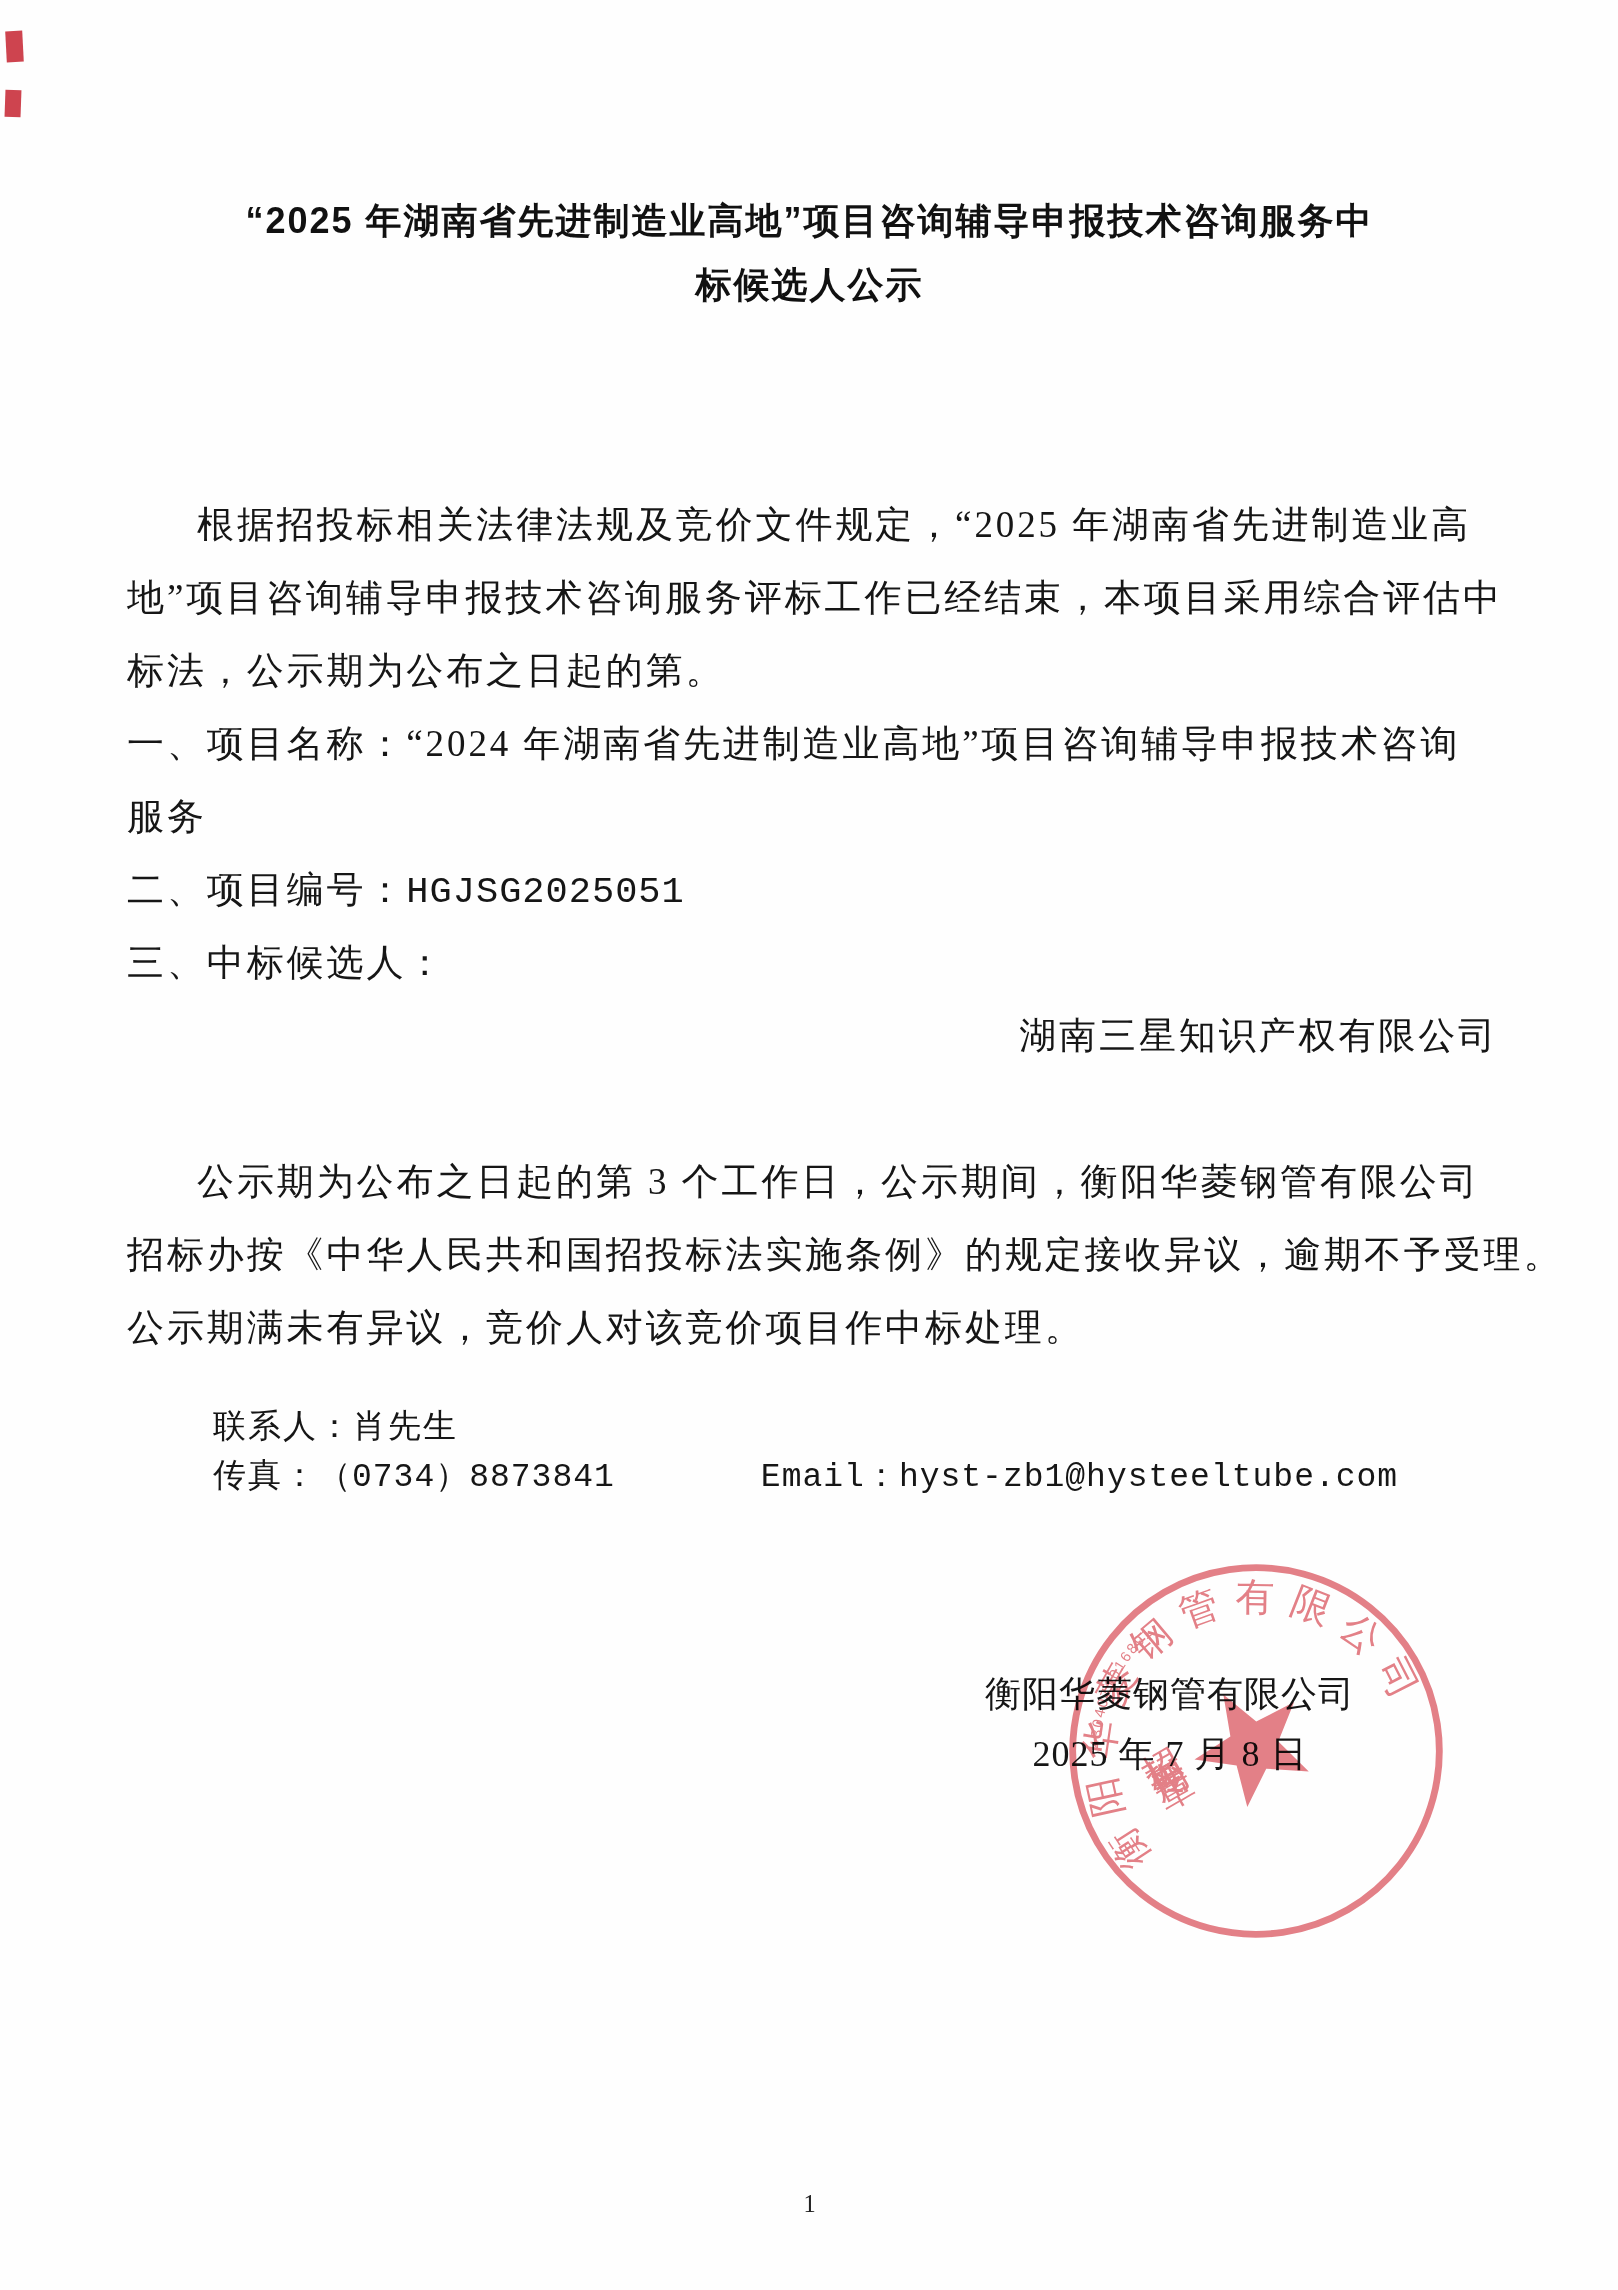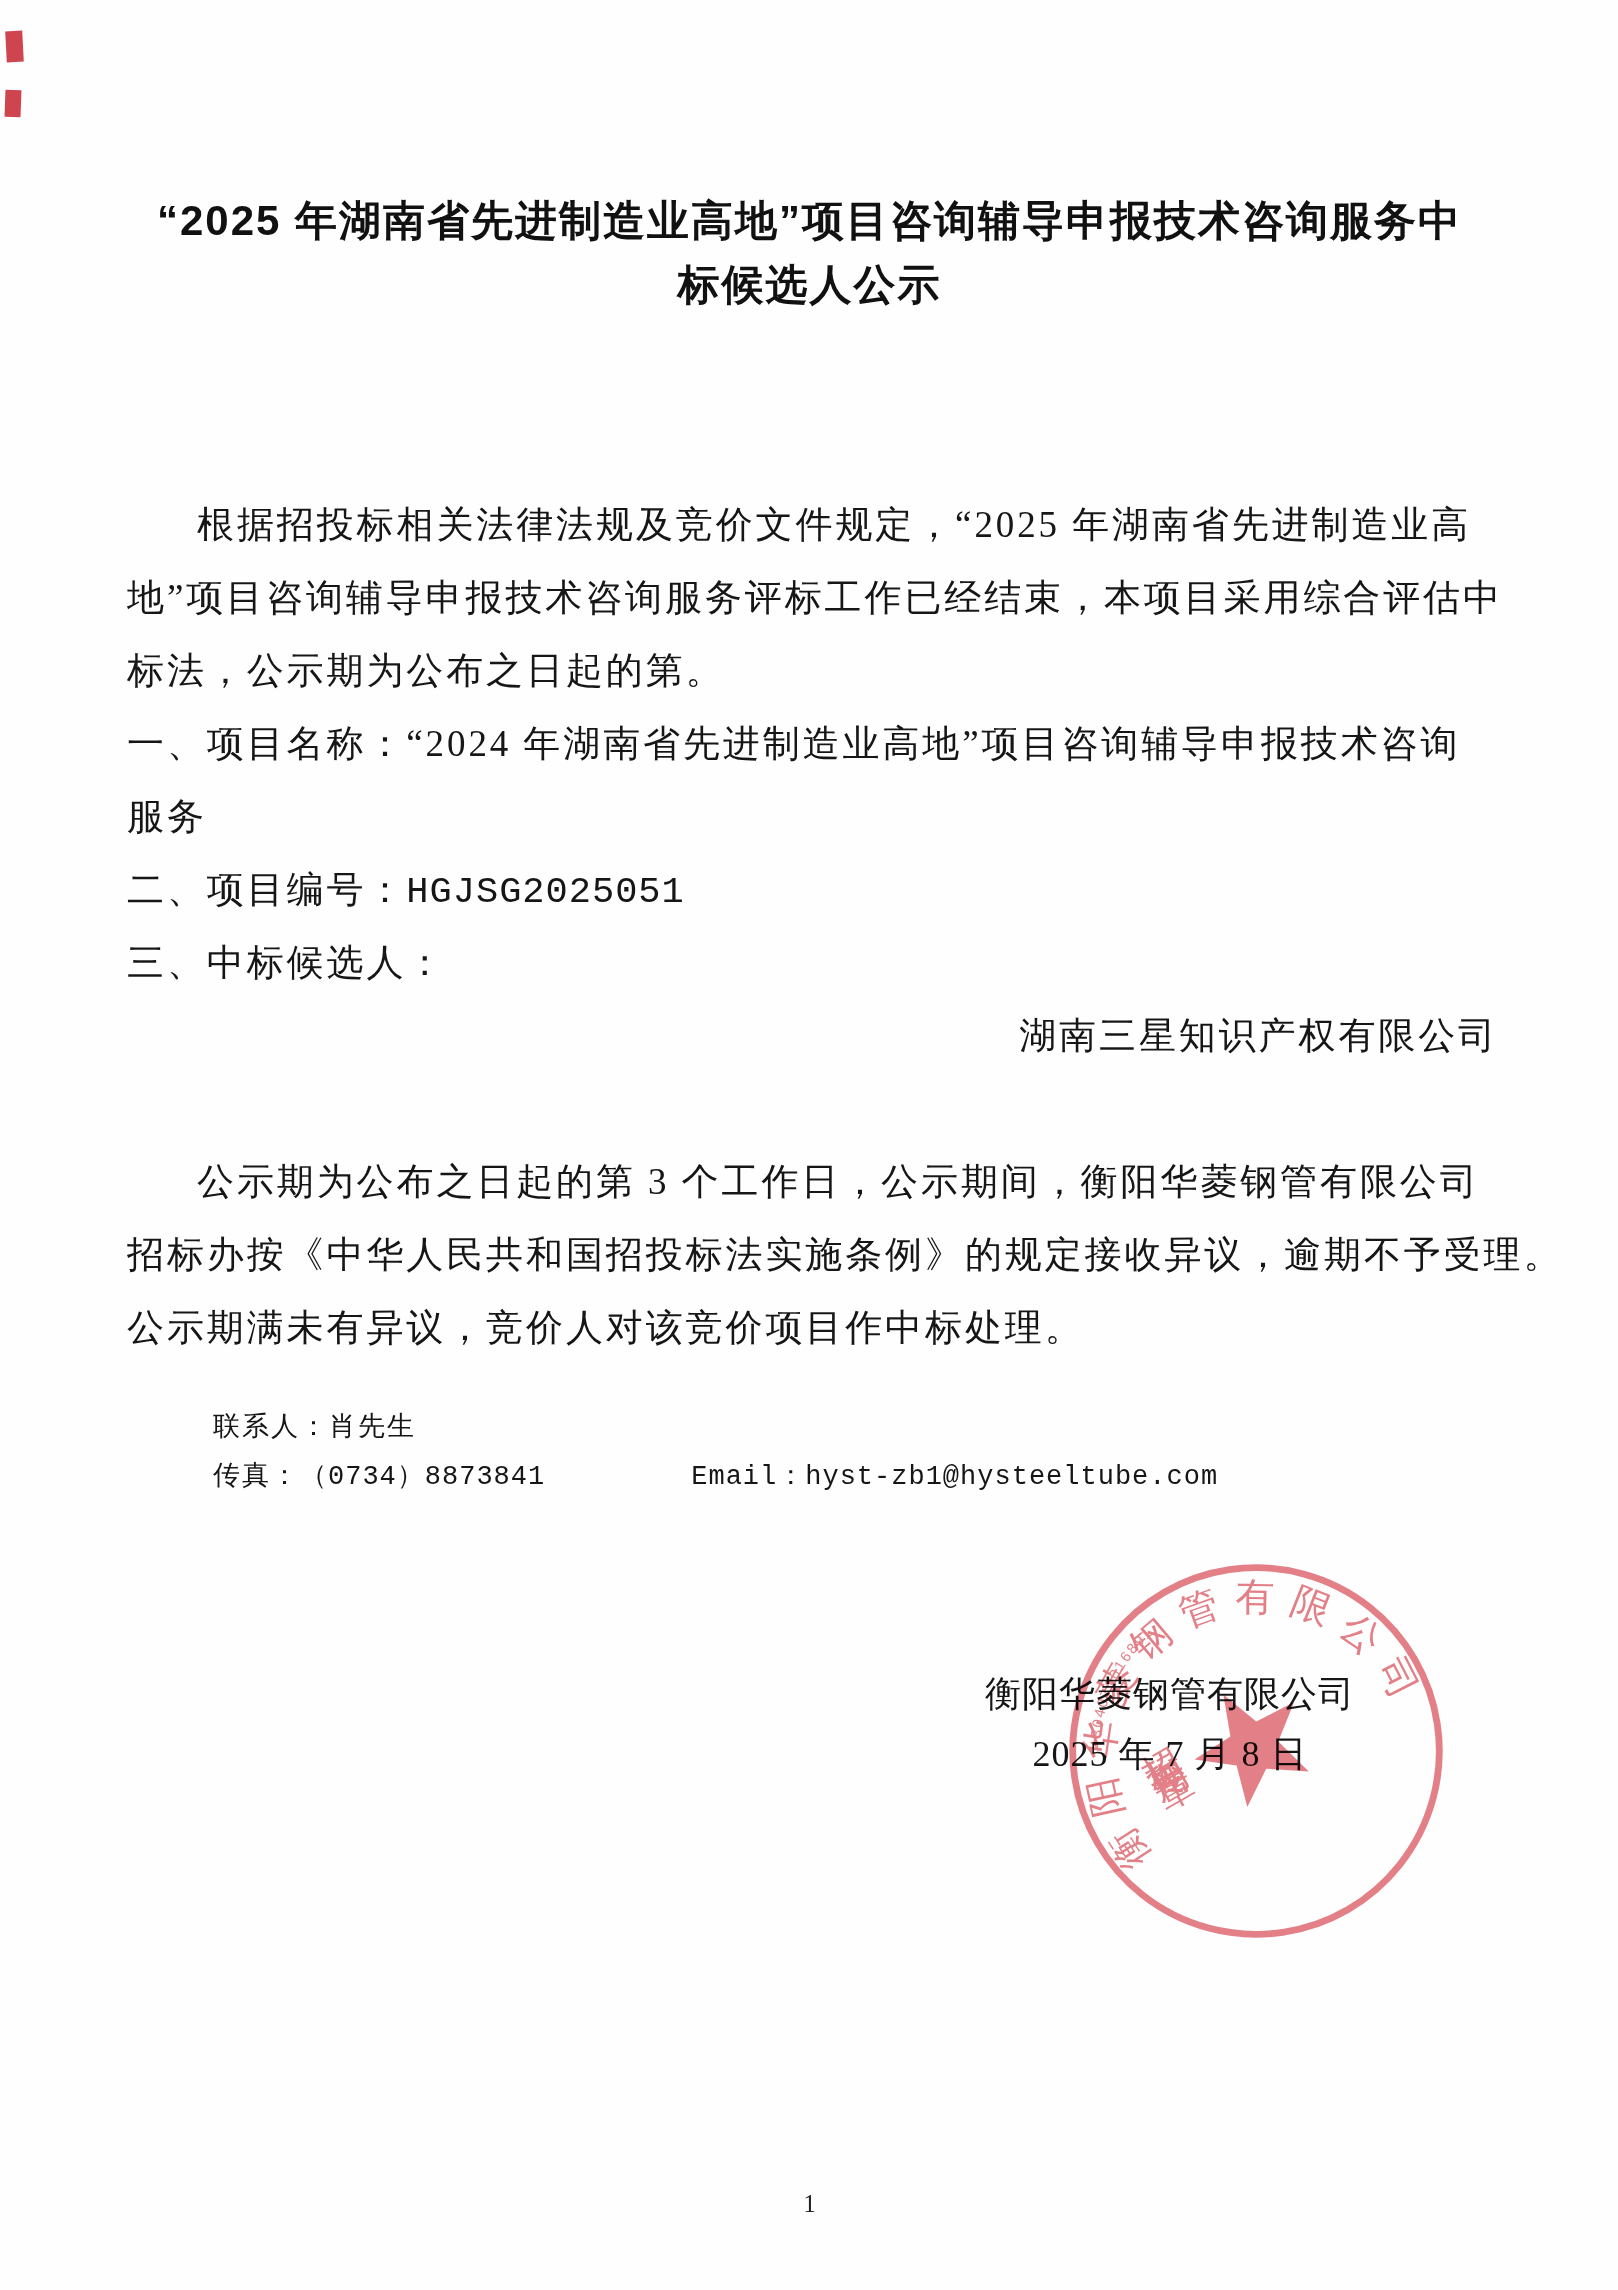--- a/index.html
+++ b/index.html
@@ -14,36 +14,36 @@
   }
   
   .artifact{position:absolute;background:#c9303c;opacity:.9;}
   .artifact.a1{left:5.9px;top:31px;width:16.6px;height:31px;transform:rotate(-3deg);}
   .artifact.a2{left:4.9px;top:90px;width:15.6px;height:27px;transform:rotate(2deg);}
 
   .title{
     position:absolute;top:189px;left:78px;right:78px;
     text-align:center;
     font-family:"Liberation Sans", sans-serif;
-    font-weight:700;font-size:42px;line-height:64px;
+    font-weight:700;font-size:36px;line-height:64px;
     letter-spacing:2px;color:#111;
   }
   .body-block{
     position:absolute;top:488px;left:127px;width:1371px;
     font-size:37px;line-height:73px;letter-spacing:2.9px;color:#161616;
   }
   .body-block .line{height:73px;white-space:nowrap;}
   .indent-para{padding-left:70px;}
   .indent-winner{padding-left:94px;text-align:right;}
   .spacer{height:73px;}
   .mono{font-family:"Liberation Mono", monospace;letter-spacing:1px;}
 
   .contact{
     position:absolute;top:1402px;left:213px;
-    font-size:27px;line-height:49px;letter-spacing:2px;color:#161616;
+    font-size:33px;line-height:49px;letter-spacing:2px;color:#161616;
   }
   .contact .row{white-space:nowrap;}
   .contact .email-wrap{margin-left:146px;margin-top:28px;}
 
   .signature{
     position:absolute;top:1664px;left:975px;width:390px;
     text-align:center;font-size:36px;line-height:60px;
     letter-spacing:1px;color:#161616;
   }
 

